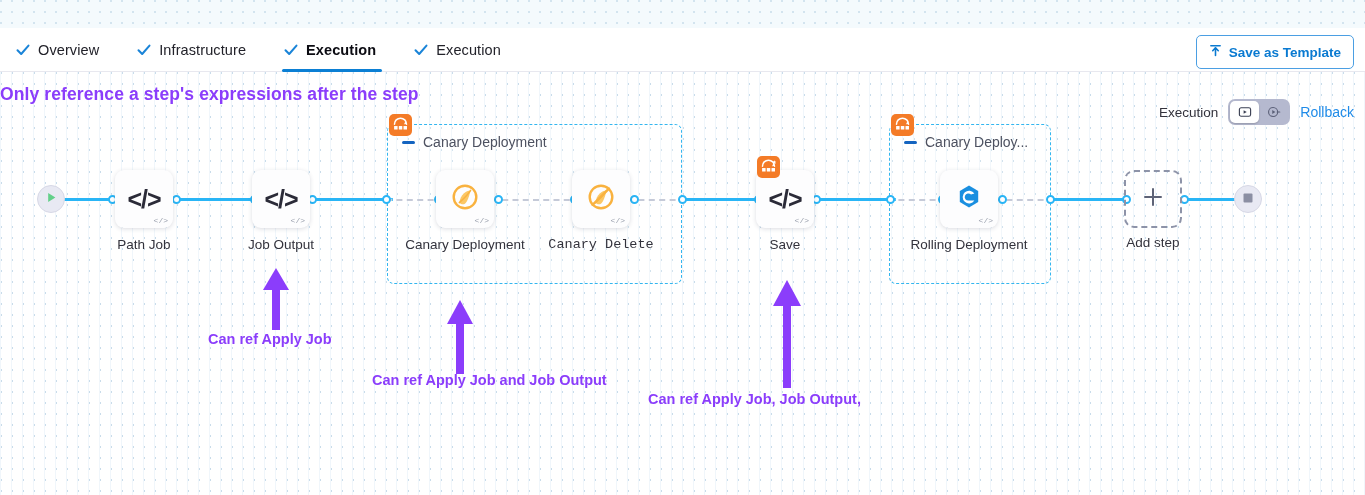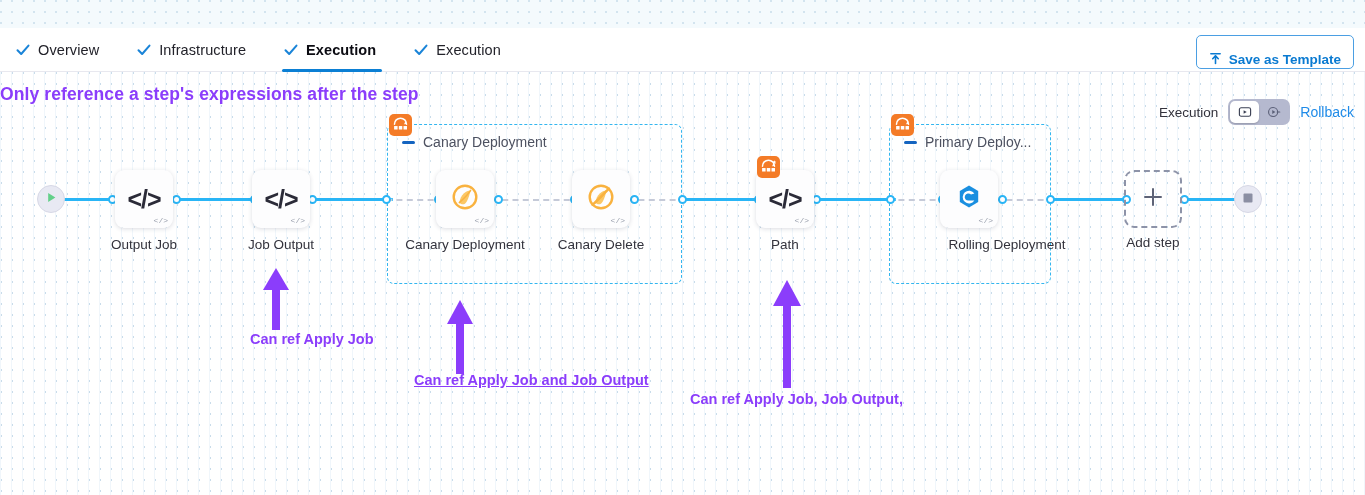--- a/index.html
+++ b/index.html
@@ -36,21 +36,21 @@
   .tab .tlabel { font-size: 14.5px; color: #22222a; letter-spacing: .1px; white-space: nowrap; }
   .tab.active .tlabel { font-weight: bold; color: #0b0b12; }
   .tab.active::after {
     content: ""; position: absolute; left: 0; right: 8px; bottom: 0;
     height: 3px; background: #0b7fd4; border-radius: 2px;
   }
 
   .save-tpl {
     position: absolute; right: 11px; top: 35px;
     height: 29px; padding: 16px 12px;
-    display: flex; align-items: flex-start; gap: 7px;
+    display: flex; align-items: center; gap: 7px;
     border: 1px solid #4b9fe3; border-radius: 5px;
     background: #fff; color: #0a7ad1;
     font-size: 13.5px; font-weight: bold; cursor: pointer;
   }
 
   
   .canvas {
     position: absolute; left: 0; top: 72px; width: 1365px; height: 423px;
     background: #ffffff;
     background-image:
@@ -142,21 +142,21 @@
   .addstep {
     position: absolute; width: 58px; height: 58px; top: 98px;
     border: 2px dashed #8d93a8; border-radius: 10px;
     display: flex; align-items: center; justify-content: center;
     z-index: 6; cursor: pointer;
   }
 
   
   .ann-text {
     position: absolute; font-size: 14.5px; font-weight: bold;
-    color: #8b3dfb; line-height: 19px; white-space: pre; margin-left: 42px;
+    color: #8b3dfb; line-height: 19px; white-space: pre;
   }
   .arrow { position: absolute; z-index: 8; }
 </style>
 </head>
 <body>
 
 <div id="app">
 
   <div class="top-strip"></div>
 
@@ -252,21 +252,21 @@
           <path d="M14.2 4.6 L15.8 7.4 L12.8 7.8 Z" fill="#fff"></path>
           <rect x="2.2" y="9.6" width="3.7" height="3.7" fill="#fff"></rect>
           <rect x="7.2" y="9.6" width="3.7" height="3.7" fill="#fff"></rect>
           <rect x="12.2" y="9.6" width="3.7" height="3.7" fill="#fff"></rect>
         </svg>
       </div>
 
       <div class="group" style="left:889px; width:162px;">
         <div class="group-title">
           <span class="collapse-dash"></span>
-          <span>Primary Deploy...</span>
+          <span>Canary Deploy...</span>
         </div>
       </div>
       <div class="grpbadge" style="left:891px; top:42px;">
         <svg width="17" height="16" viewBox="0 0 18 17">
           <path d="M2.6 7.6 A6.4 6.4 0 0 1 15.4 7.6" fill="none" stroke="#fff" stroke-width="1.6" stroke-linecap="round"></path>
           <path d="M14.2 4.6 L15.8 7.4 L12.8 7.8 Z" fill="#fff"></path>
           <rect x="2.2" y="9.6" width="3.7" height="3.7" fill="#fff"></rect>
           <rect x="7.2" y="9.6" width="3.7" height="3.7" fill="#fff"></rect>
           <rect x="12.2" y="9.6" width="3.7" height="3.7" fill="#fff"></rect>
         </svg>
@@ -317,21 +317,21 @@
           <svg width="12" height="12" viewBox="0 0 12 12">
               <rect x="1.5" y="1.5" width="9" height="9" rx="1" fill="#8b8fa3"></rect>
             </svg>
         </span>
       </div>
 
       <div class="node" style="left:115px;">
         <span class="code">&lt;/&gt;</span>
         <span class="minibadge">&lt;/&gt;</span>
       </div>
-      <div class="node-label" style="left:84px;">Output Job</div>
+      <div class="node-label" style="left:84px;">Path Job</div>
 
       <div class="node" style="left:252px;">
         <span class="code">&lt;/&gt;</span>
         <span class="minibadge">&lt;/&gt;</span>
       </div>
       <div class="node-label" style="left:221px;">Job Output</div>
 
       <div class="node" style="left:436px;">
         <span>
           <svg width="30" height="30" viewBox="0 0 30 30">
@@ -348,48 +348,48 @@
         <span>
           <svg width="30" height="30" viewBox="0 0 30 30">
             <circle cx="15" cy="15" r="11.3" fill="none" stroke="#f9b23f" stroke-width="2.4"></circle>
             <path d="M9.3 20.6 C10.6 12.2 16.4 8.2 20.6 8.4 C19.4 13.4 17.6 19 15.2 21.4 C13.4 23.1 10.6 22.4 9.3 20.6 Z" fill="#fbc765"></path>
             <path d="M9.3 20.6 C12.8 17.4 17.4 13.6 20.6 8.4" fill="none" stroke="#f9b23f" stroke-width="1.5" stroke-linecap="round"></path>
             <path d="M6.6 22.8 L23 6.6" stroke="#f9b23f" stroke-width="2.4" stroke-linecap="round"></path>
           </svg>
         </span>
         <span class="minibadge">&lt;/&gt;</span>
       </div>
-      <div class="node-label" style="left:541px;">Canary Delete</div>
+      <div class="node-label" style="left:541px;font-family:Liberation Mono, monospace;">Canary Delete</div>
 
       <div class="node" style="left:756px;">
         <span class="code">&lt;/&gt;</span>
         <span class="minibadge">&lt;/&gt;</span>
       </div>
       <div class="grpbadge" style="left:757px; top:84px;">
         <svg width="17" height="16" viewBox="0 0 18 17">
           <path d="M2.6 7.6 A6.4 6.4 0 0 1 15.4 7.6" fill="none" stroke="#fff" stroke-width="1.6" stroke-linecap="round"></path>
           <path d="M14.2 4.6 L15.8 7.4 L12.8 7.8 Z" fill="#fff"></path>
           <rect x="2.2" y="9.6" width="3.7" height="3.7" fill="#fff"></rect>
           <rect x="7.2" y="9.6" width="3.7" height="3.7" fill="#fff"></rect>
           <rect x="12.2" y="9.6" width="3.7" height="3.7" fill="#fff"></rect>
           <path d="M15.2 1.2 L15.9 2.6 L17.3 2.8 L16.2 3.8 L16.5 5.2 L15.2 4.5 L14 5.2 L14.3 3.8 L13.2 2.8 L14.6 2.6 Z" fill="#fff"></path>
         </svg>
       </div>
-      <div class="node-label" style="left:725px;">Path</div>
+      <div class="node-label" style="left:725px;">Save</div>
 
       <div class="node" style="left:940px;">
         <span>
           <svg width="30" height="30" viewBox="0 0 30 30">
             <path d="M15 3.6 L24.2 8.9 L24.2 20.1 L15 25.4 L5.8 20.1 L5.8 8.9 Z" fill="#1a8fe0"></path>
             <path d="M20.4 11.5 A6.4 6.4 0 1 0 20.4 18.6 L14.6 18.6 A3.6 3.6 0 1 1 17 12.6 Z" fill="#ffffff"></path>
           </svg>
         </span>
         <span class="minibadge">&lt;/&gt;</span>
       </div>
-      <div class="node-label" style="left:909px;margin-left:38px;">Rolling Deployment</div>
+      <div class="node-label" style="left:909px;">Rolling Deployment</div>
 
       <div class="addstep" style="left:1124px;">
         <span>
           <svg width="24" height="24" viewBox="0 0 24 24">
             <path d="M12 4 V20 M4 12 H20" stroke="#5e6377" stroke-width="2" stroke-linecap="round"></path>
           </svg>
         </span>
       </div>
       <div class="node-label" style="left:1093px; top:160px;">Add step</div>
 
@@ -400,21 +400,21 @@
         </svg>
       </div>
       <div class="ann-text" style="left:208px; top:258px;">Can ref Apply Job</div>
 
       <div class="arrow" style="left:446px; top:228px;">
         <svg width="28" height="74" viewBox="0 0 28 74">
           <rect x="10" y="18" width="8" height="56" fill="#8b3dfb"></rect>
           <path d="M14 0 L27 24 L1 24 Z" fill="#8b3dfb"></path>
         </svg>
       </div>
-      <div class="ann-text" style="left:372px; top:299px;text-decoration:underline;">Can ref Apply Job and Job Output</div>
+      <div class="ann-text" style="left:372px; top:299px;">Can ref Apply Job and Job Output</div>
 
       <div class="arrow" style="left:772px; top:208px;">
         <svg width="30" height="108" viewBox="0 0 30 108">
           <rect x="11" y="20" width="8" height="88" fill="#8b3dfb"></rect>
           <path d="M15 0 L29 26 L1 26 Z" fill="#8b3dfb"></path>
         </svg>
       </div>
       <div class="ann-text" style="left:648px; top:318px;"><span>Can ref Apply Job, Job Output,</span><br></div>
 
     </div>

